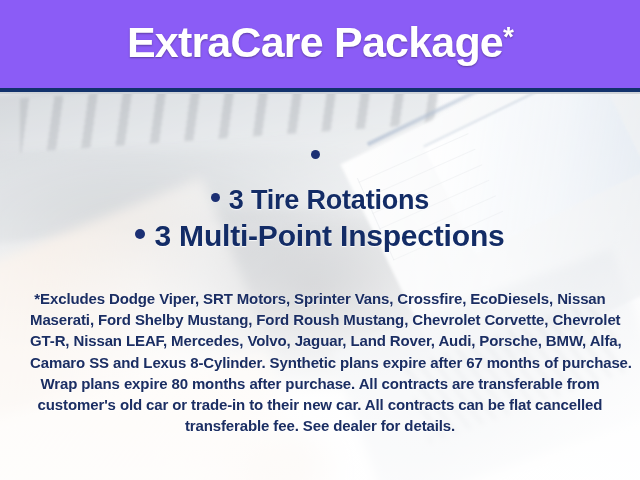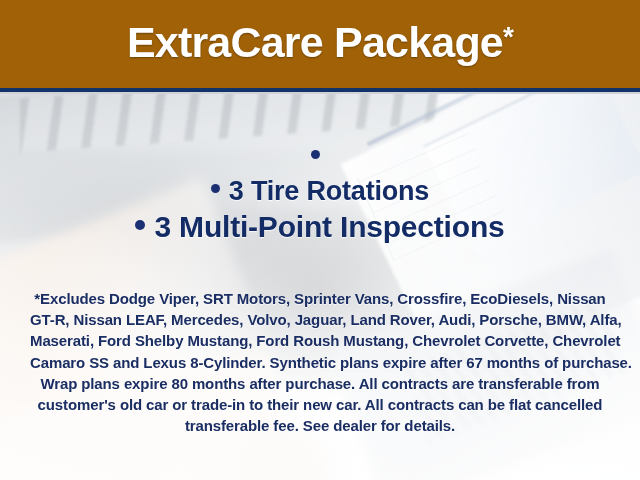--- a/index.html
+++ b/index.html
@@ -122,21 +122,21 @@
     background:linear-gradient(180deg,
         rgba(255,255,255,.30) 0%,
         rgba(255,255,255,.52) 40%,
         rgba(255,255,255,.70) 68%,
         rgba(255,255,255,.82) 100%);
   }
 
   
   .banner{
     position:absolute; left:0; top:0; width:640px; height:88px;
-    background:#a16207;
+    background:#8b5cf6;
     display:flex; align-items:center; justify-content:center;
     z-index:5;
   }
   .banner-rule{
     position:absolute; left:0; top:88px; width:640px; height:4px;
     background:#12326c;
     z-index:5;
   }
   .banner-rule2{
     position:absolute; left:0; top:92px; width:640px; height:2px;
@@ -178,21 +178,21 @@
     display:inline-block;
     width:9px; height:9px;
     border-radius:50%;
     background:#1b2f73;
     vertical-align:middle;
     position:relative;
     top:-4px;
     margin-right:9px;
   }
   .b1{ font-size:27px; }
-  .b2{ font-size:27px; }
+  .b2{ font-size:27px;margin-top:9px; }
   .b3{ font-size:30px; }
   .b3 .dot{ width:10px; height:10px; }
 
   
   .disclaimer{
     position:absolute; left:30px; top:288px; width:580px;
     z-index:4;
     text-align:center;
     color:#1b2e63;
     font-size:15px;
@@ -232,21 +232,21 @@
   <div class="banner-rule2"></div>
 
   <div class="benefits">
     <div class="benefit-line b1"><span class="dot"></span></div>
     <div class="benefit-line b2"><span class="dot"></span><span>3 Tire Rotations</span></div>
     <div class="benefit-line b3"><span class="dot"></span><span>3 Multi-Point Inspections</span></div>
   </div>
 
   <div class="disclaimer">
     <span class="dl">*Excludes Dodge Viper, SRT Motors, Sprinter Vans, Crossfire, EcoDiesels, Nissan</span>
+    <span class="dl">Maserati, Ford Shelby Mustang, Ford Roush Mustang, Chevrolet Corvette, Chevrolet</span>
     <span class="dl">GT-R, Nissan LEAF, Mercedes, Volvo, Jaguar, Land Rover, Audi, Porsche, BMW, Alfa,</span>
-    <span class="dl">Maserati, Ford Shelby Mustang, Ford Roush Mustang, Chevrolet Corvette, Chevrolet</span>
     <span class="dl">Camaro SS and Lexus 8-Cylinder. Synthetic plans expire after 67 months of purchase.</span>
     <span class="dl">Wrap plans expire 80 months after purchase. All contracts are transferable from</span>
     <span class="dl">customer's old car or trade-in to their new car. All contracts can be flat cancelled</span>
     <span class="dl">transferable fee. See dealer for details.</span>
   </div>
 
 </div>
 
 </body></html>

